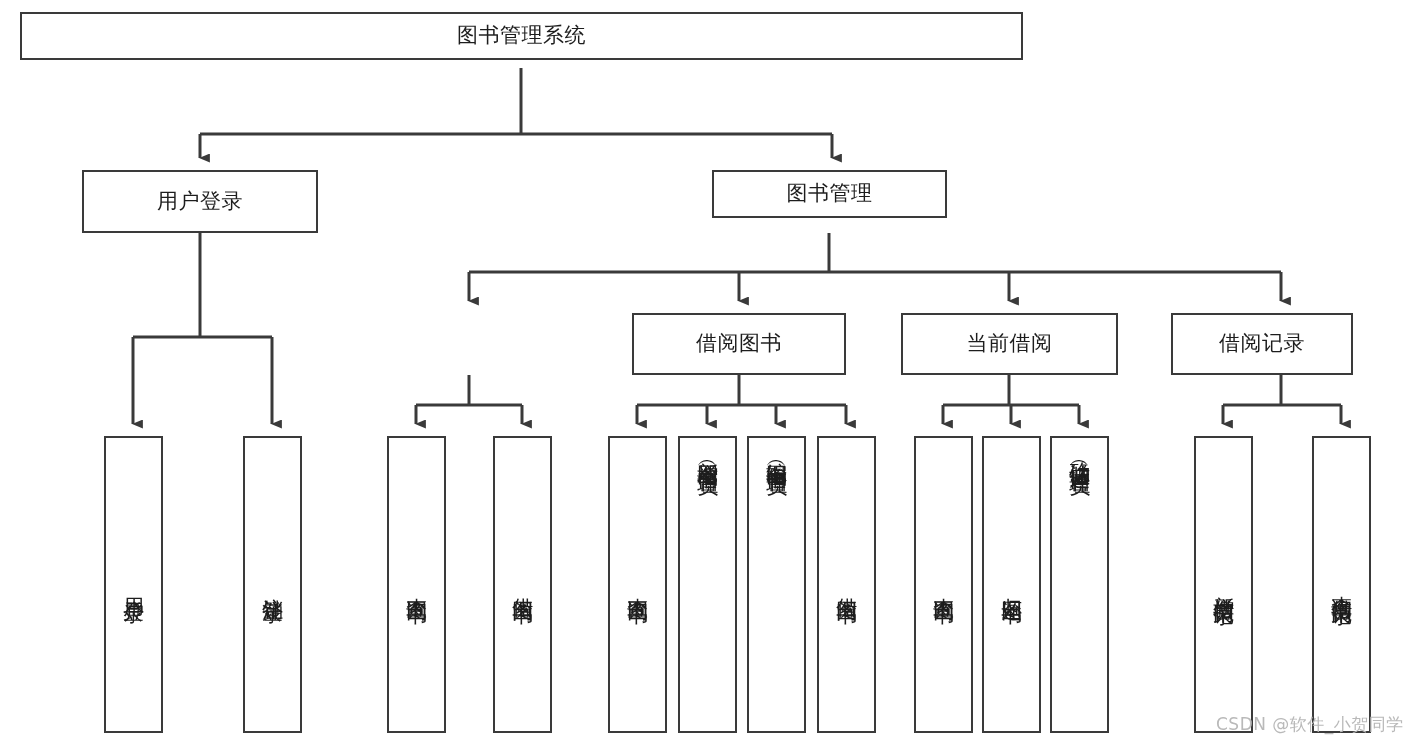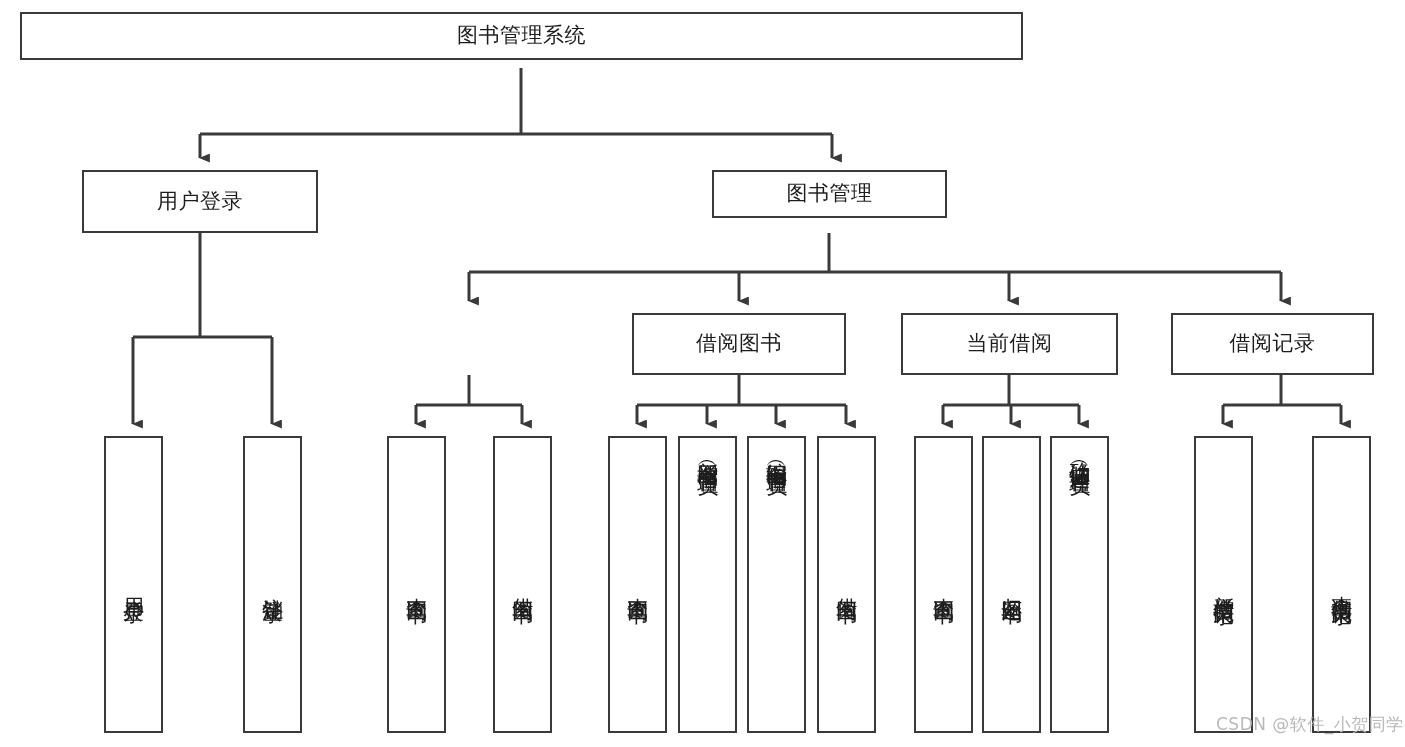--- a/index.html
+++ b/index.html
@@ -132,21 +132,21 @@
   <div class="node" style="left:712px;top:170px;width:235px;height:48px;">
     <span class="lbl">图书管理</span>
   </div>
 
   <div class="node" style="left:632px;top:313px;width:214px;height:62px;">
     <span class="lbl">借阅图书</span>
   </div>
   <div class="node" style="left:901px;top:313px;width:217px;height:62px;">
     <span class="lbl">当前借阅</span>
   </div>
-  <div class="node" style="left:1171px;top:313px;width:203px;height:62px;">
+  <div class="node" style="left:1171px;top:313px;width:182px;height:62px;">
     <span class="lbl">借阅记录</span>
   </div>
 
   <div class="node vert mid" style="left:104px;top:436px;width:59px;height:297px;">
     <span class="lbl">用户登录</span>
   </div>
   <div class="node vert mid" style="left:243px;top:436px;width:59px;height:297px;">
     <span class="lbl">注销登录</span>
   </div>
 

